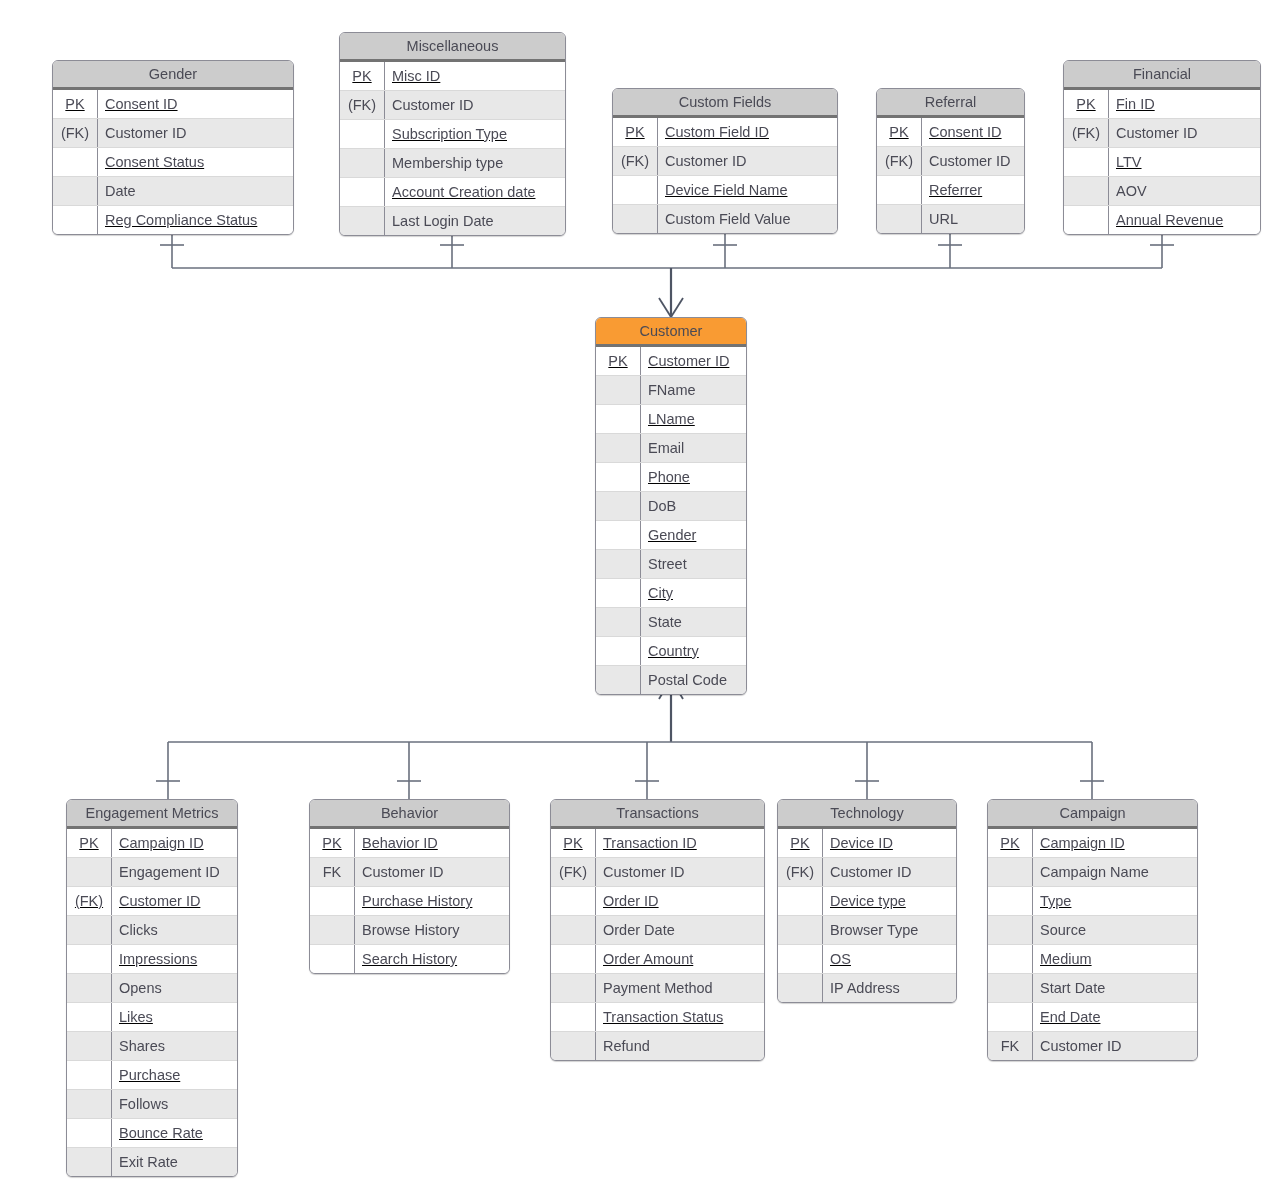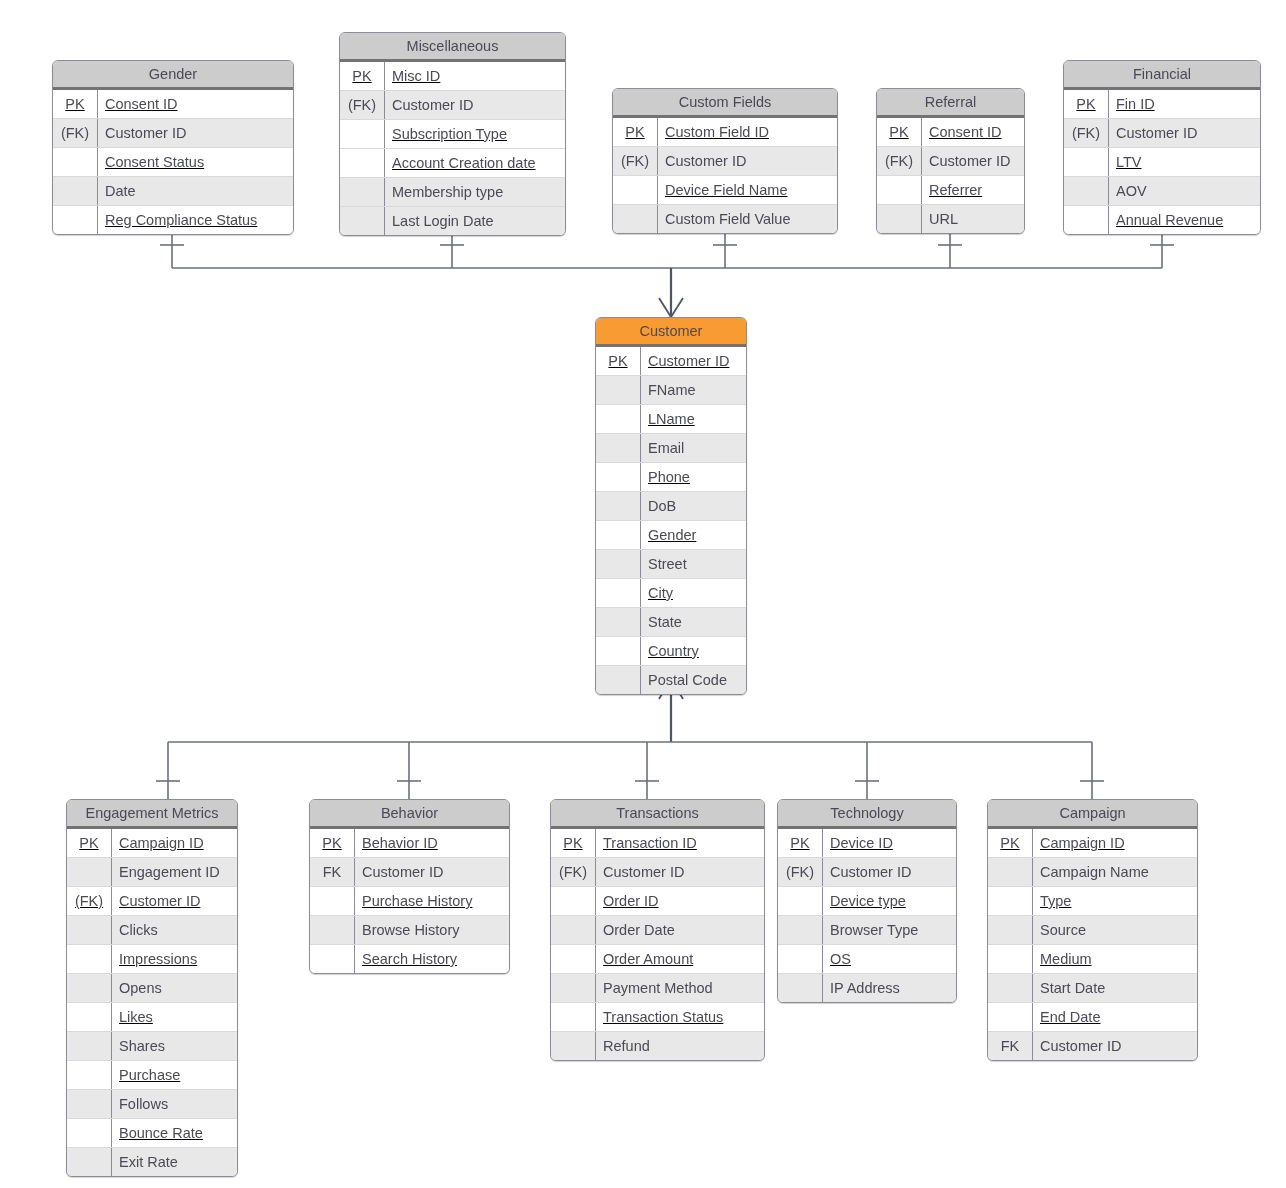--- a/index.html
+++ b/index.html
@@ -180,27 +180,27 @@
           <div class="attr-cell">Misc ID</div>
         </div>
         <div class="ent-row even">
           <div class="key-cell" style="width: 45px; flex-basis: 45px;">(FK)</div>
           <div class="attr-cell">Customer ID</div>
         </div>
         <div class="ent-row odd">
           <div class="key-cell" style="width: 45px; flex-basis: 45px;"></div>
           <div class="attr-cell">Subscription Type</div>
         </div>
+        <div class="ent-row even">
+          <div class="key-cell" style="width: 45px; flex-basis: 45px;"></div>
+          <div class="attr-cell">Membership type</div>
+        </div>
         <div class="ent-row odd">
           <div class="key-cell" style="width: 45px; flex-basis: 45px;"></div>
           <div class="attr-cell">Account Creation date</div>
-        </div>
-        <div class="ent-row even">
-          <div class="key-cell" style="width: 45px; flex-basis: 45px;"></div>
-          <div class="attr-cell">Membership type</div>
         </div>
         <div class="ent-row even">
           <div class="key-cell" style="width: 45px; flex-basis: 45px;"></div>
           <div class="attr-cell">Last Login Date</div>
         </div>
       </div>
     </div>
     <div class="entity" style="left: 612px; top: 88px; width: 226px;">
       <div class="ent-header">Custom Fields</div>
       <div class="ent-rows">

